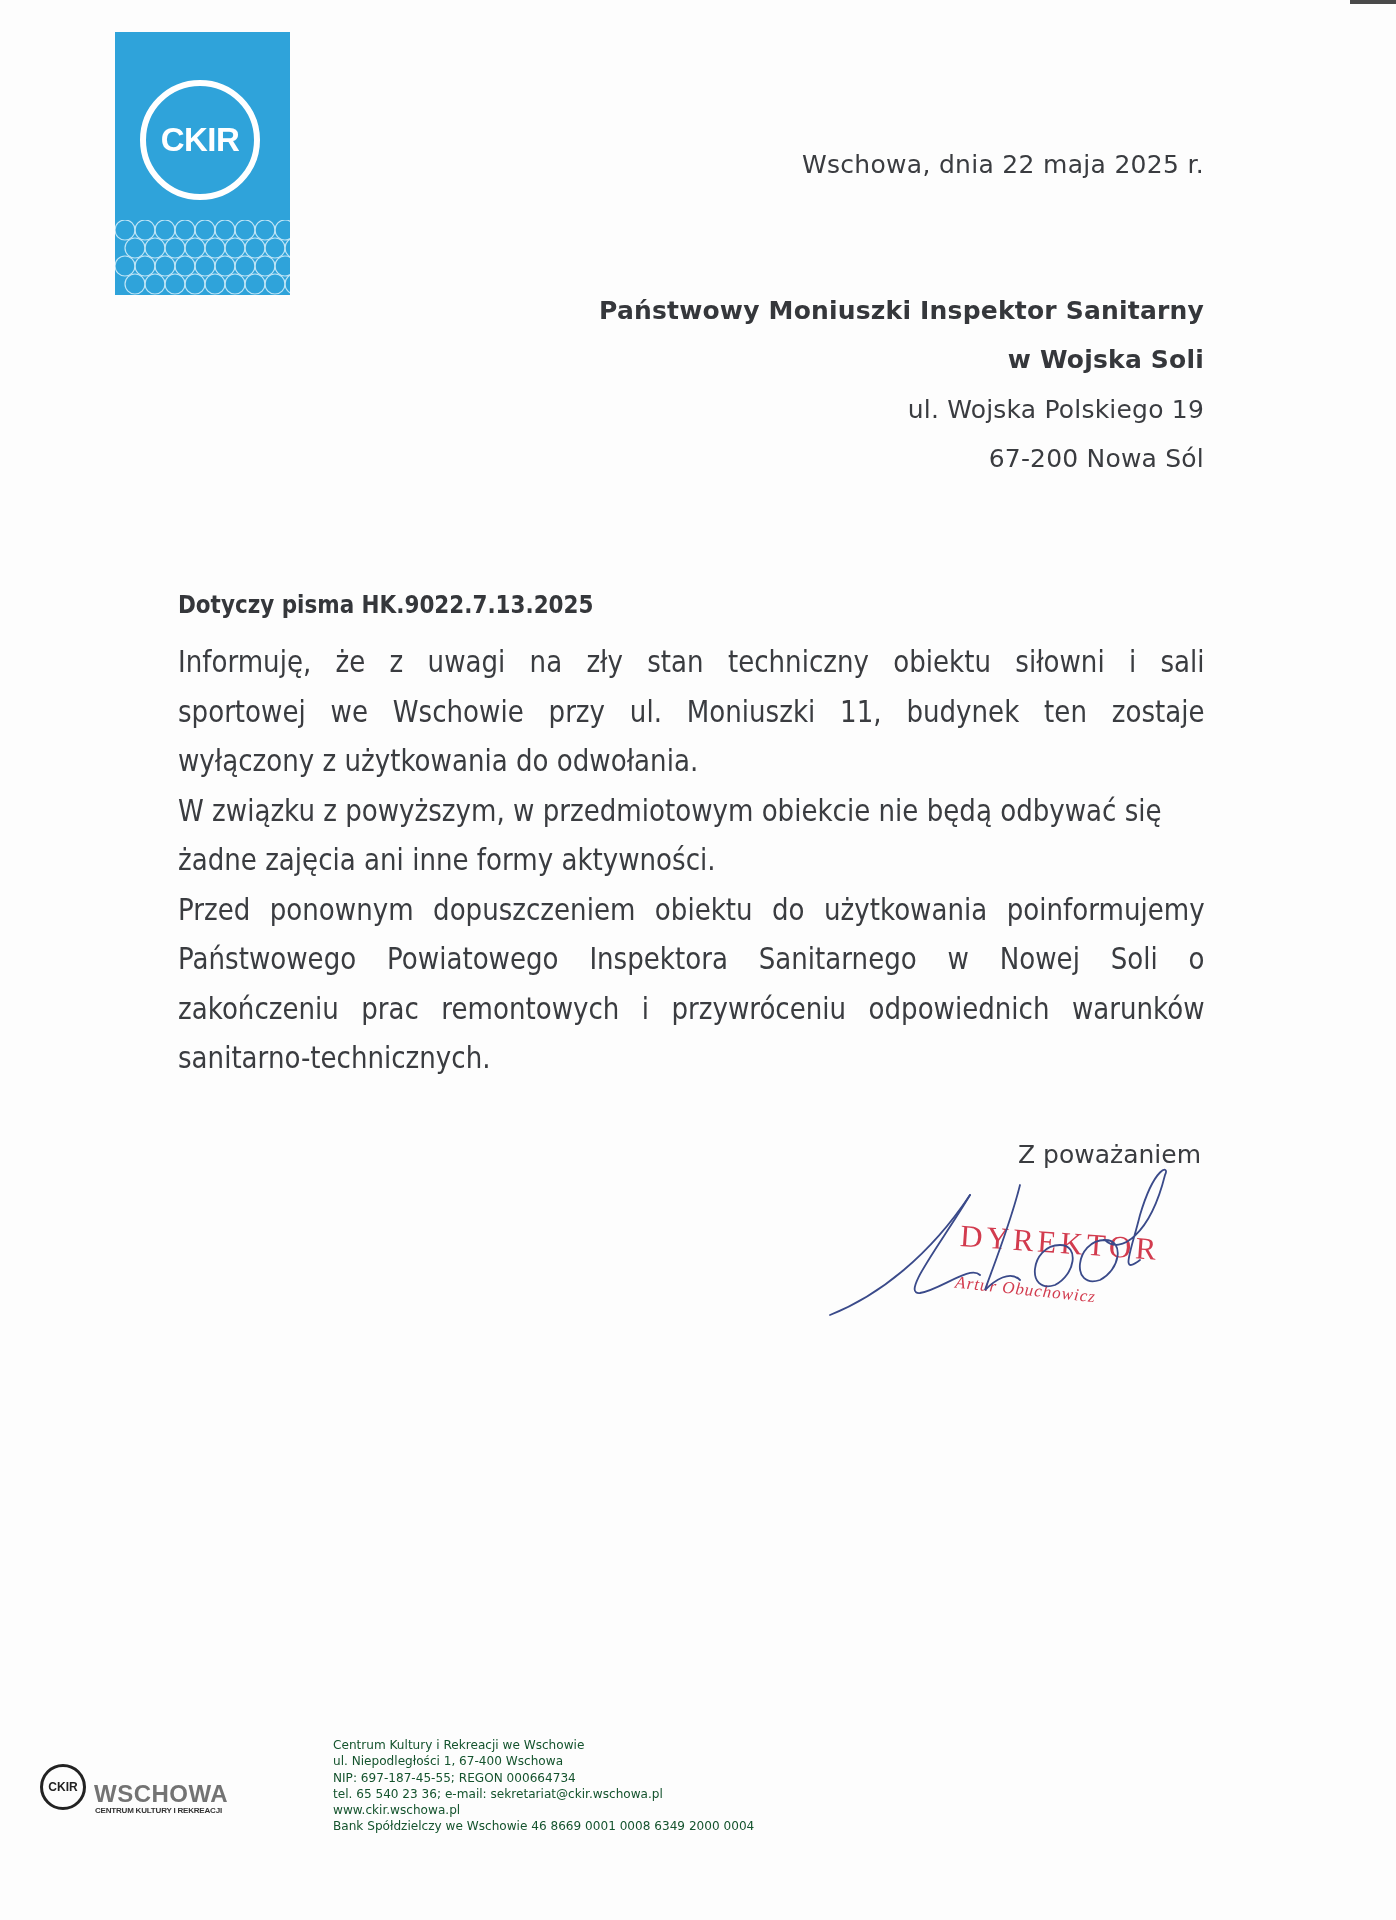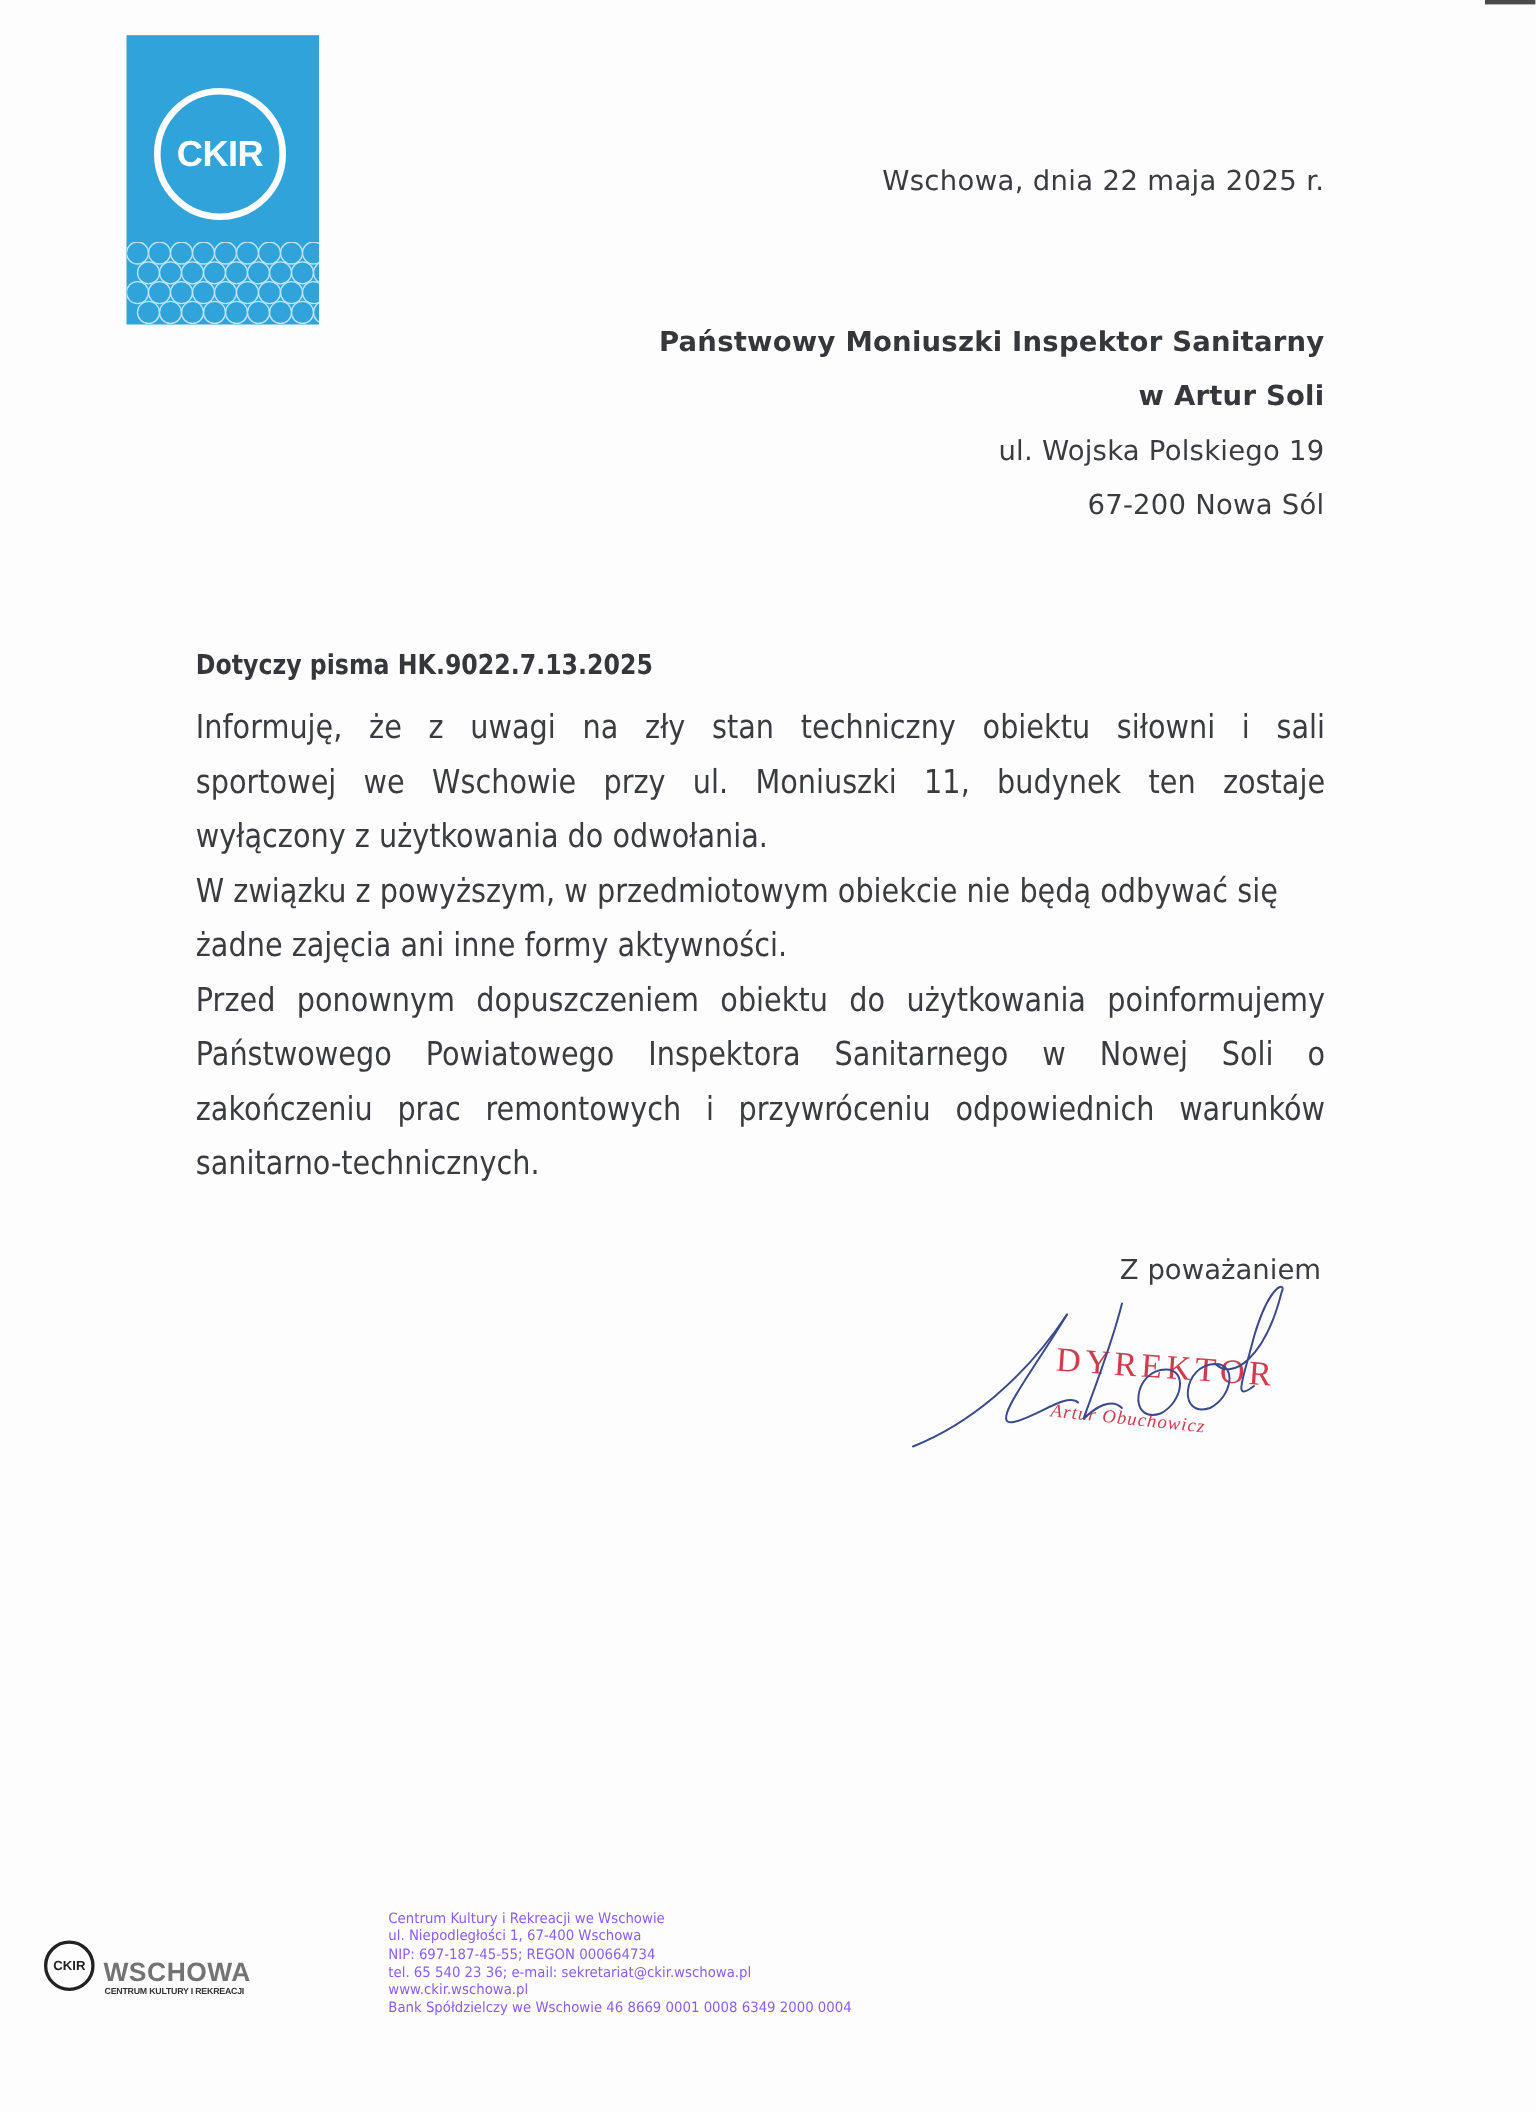--- a/index.html
+++ b/index.html
@@ -38,21 +38,21 @@
   .stamp-title { position:absolute; left:40px; top:50px; font-family:"Liberation Serif", serif; color:#d23b4e; font-size:31px; letter-spacing:4px; transform:rotate(4deg); }
   .stamp-name { position:absolute; left:35px; top:105px; font-family:"Liberation Serif", serif; font-style:italic; color:#d23b4e; font-size:17px; letter-spacing:1px; transform:rotate(6deg); }
   .signature { left:820px; top:1165px; width:400px; height:170px; }
 
   
   .f-logo { left:40px; top:1762px; width:220px; height:50px; }
   .f-circle { position:absolute; left:0; top:2px; width:46px; height:46px; border:3px solid #222; border-radius:50%; box-sizing:border-box;
               display:flex; align-items:center; justify-content:center; font-family:"Liberation Sans", sans-serif; font-weight:bold; font-size:12px; color:#222; }
   .f-small { position:absolute; left:55px; top:8px; font-family:"Liberation Sans", sans-serif; font-size:8px; font-weight:bold; color:#333; white-space:nowrap; letter-spacing:-0.2px;margin-top:36px; }
   .f-big { position:absolute; left:54px; top:18px; font-family:"Liberation Sans", sans-serif; font-size:24px; font-weight:900; color:#737373; white-space:nowrap; letter-spacing:0.5px; }
-  .f-text { left:333px; top:1737px; font-family:"DejaVu Sans", sans-serif; font-size:13px; line-height:16.3px; color:#8b5cf6;margin-left:20px; }
+  .f-text { left:333px; top:1737px; font-family:"DejaVu Sans", sans-serif; font-size:13px; line-height:16.3px; color:#14532d; }
   .f-text div { white-space:nowrap; transform:scaleX(0.93); transform-origin:left; }
 </style>
 </head>
 <body>
 
 <div class="abs corner-mark"></div>
 
 <div class="abs logo">
   <div class="logo-circle">
     <span class="logo-text">CKIR</span>
@@ -95,21 +95,21 @@
         <circle cx="140" cy="64" r="10"></circle>
         <circle cx="160" cy="64" r="10"></circle>
         <circle cx="180" cy="64" r="10"></circle>
       </g>
   </svg>
 </div>
 
 <div class="abs right-line date">Wschowa, dnia 22 maja 2025 r.</div>
 
 <div class="abs right-line addr bold addr1">Państwowy Moniuszki Inspektor Sanitarny</div>
-<div class="abs right-line addr bold addr2">w Artur Soli</div>
+<div class="abs right-line addr bold addr2">w Wojska Soli</div>
 <div class="abs right-line addr addr3">ul. Wojska Polskiego 19</div>
 <div class="abs right-line addr addr4">67-200 Nowa Sól</div>
 
 <div class="abs body-block subject">Dotyczy pisma HK.9022.7.13.2025</div>
 
 <div class="abs body-block para p1">
   <div class="just narrow" style="width:1180px">Informuję, że z uwagi na zły stan techniczny obiektu siłowni i sali</div>
   <div class="just narrow" style="width:1180px">sportowej we Wschowie przy ul. Moniuszki 11, budynek ten zostaje</div>
   <div class="narrow">wyłączony z użytkowania do odwołania.</div>
   <div class="narrow">W związku z powyższym, w przedmiotowym obiekcie nie będą odbywać się</div>

